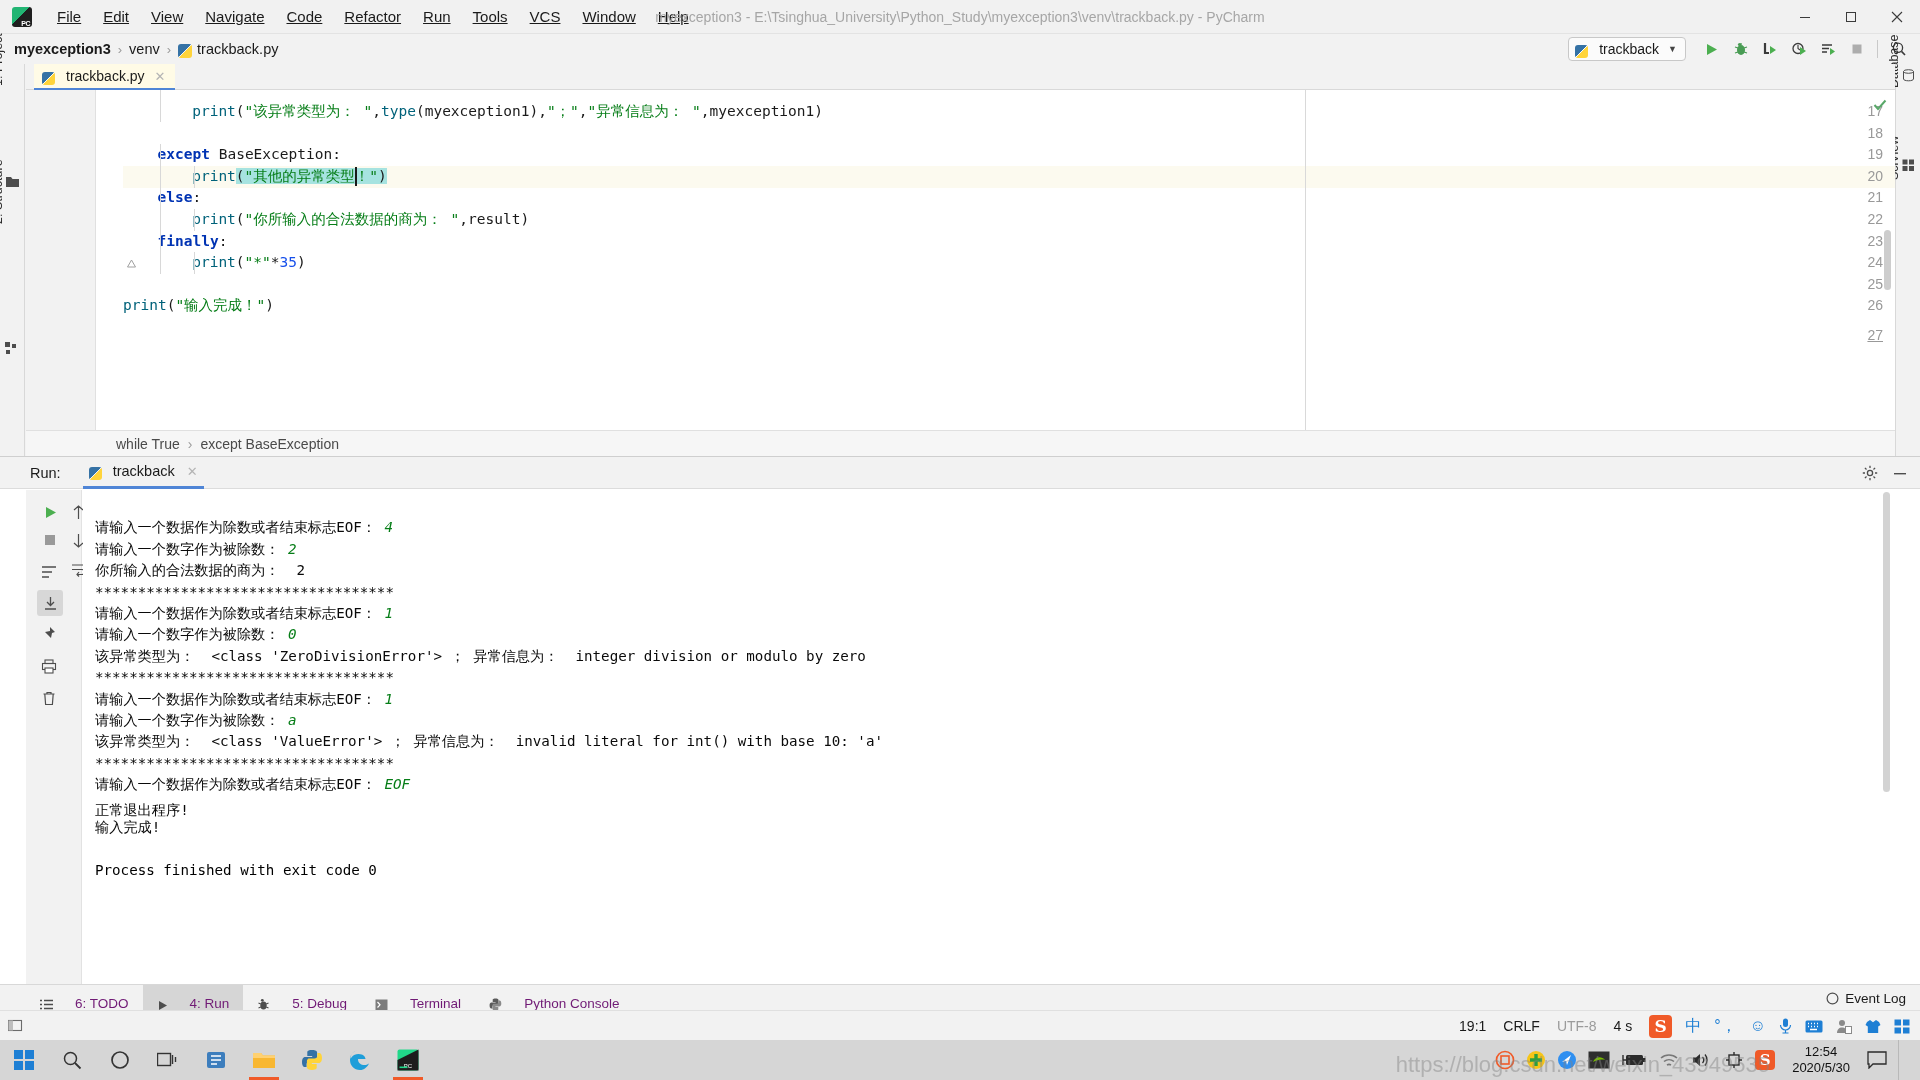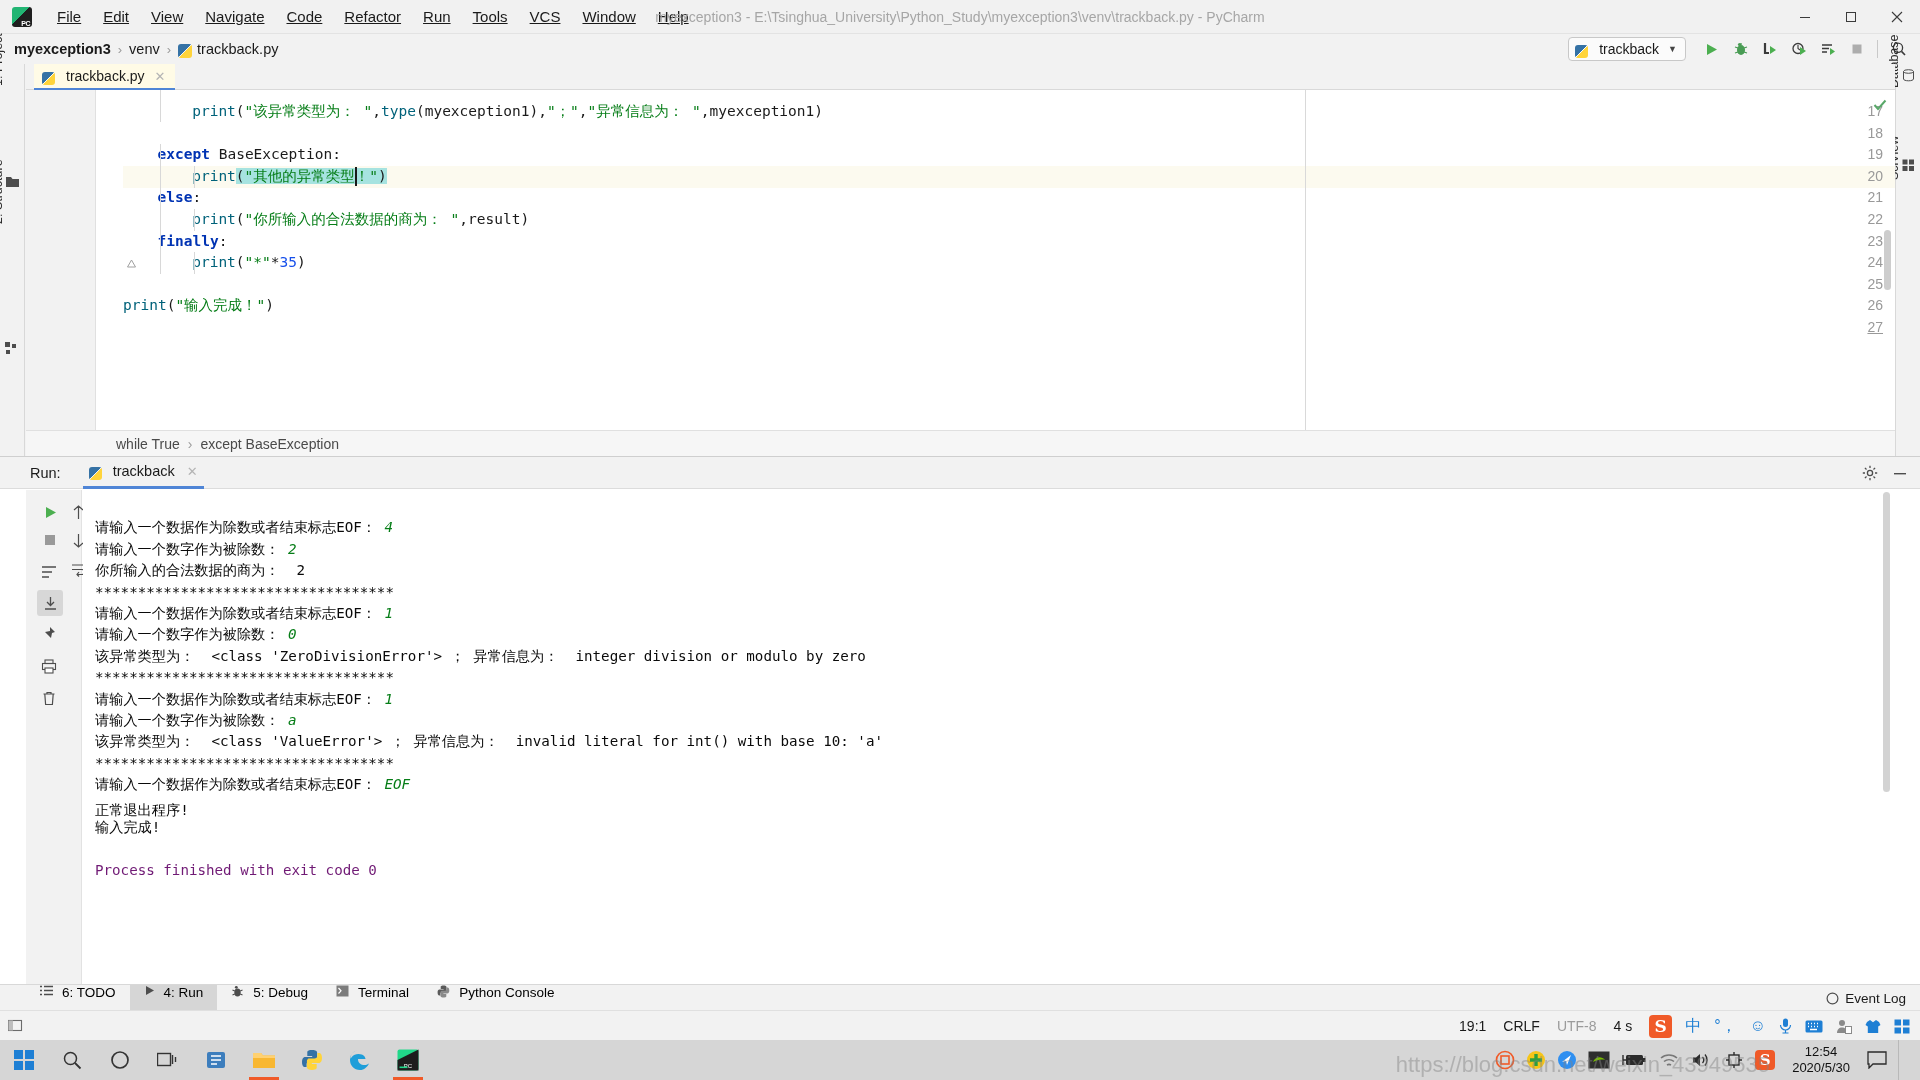--- a/index.html
+++ b/index.html
@@ -212,35 +212,35 @@
     background: #ffffff; overflow: hidden;
     font-family: "DejaVu Sans Mono", monospace; font-size: 14.2px;
   }
   .cline {
     position: absolute; left: 12px; white-space: pre; height: 21.4px;
     line-height: 21.4px; color: #0a0a0a;
   }
   .c-cmd { color: #1a1aa6; }
   .c-in { color: #067d17; font-style: italic; }
   .c-ok { color: #0a0a0a; }
-  .c-fin { color: #701a75; }
+  .c-fin { color: #000000; }
   .console-scroll {
     position: absolute; right: 3px; top: 2px; width: 7px; height: 300px;
     background: #d3d3d3; border-radius: 4px;
   }
 
   
   .botbar {
     position: absolute; left: 0; top: 984px; width: 1920px; height: 26px;
     background: #f2f2f2; border-top: 1px solid #d8d8d8;
     display: flex; align-items: center;
   }
   .bot-btn {
-    display: flex; align-items: flex-start; gap: 9px; height: 26px;
-    padding: 0 14px; font-size: 13.5px; color: #000000;
+    display: flex; align-items: flex-end; gap: 22px; height: 26px;
+    padding: 0 14px; font-size: 13.5px; color: #701a75;
   }
   .bot-btn.active { background: #d6d6d6; }
   .bot-right {
     position: absolute; right: 14px; top: 0; height: 26px;
     display: flex; align-items: center; gap: 6px; font-size: 13.5px; color: #1a1a1a;
   }
 
   
   .statusbar {
     position: absolute; left: 0; top: 1010px; width: 1920px; height: 30px;
@@ -457,21 +457,21 @@
         <div class="ln" style="top: 11px;">17</div>
         <div class="ln" style="top: 32.6px;">18</div>
         <div class="ln" style="top: 54.2px;">19</div>
         <div class="ln" style="top: 75.8px;">20</div>
         <div class="ln" style="top: 97.4px;">21</div>
         <div class="ln" style="top: 119px;">22</div>
         <div class="ln" style="top: 140.6px;">23</div>
         <div class="ln" style="top: 162.2px; text-align: center;">24</div>
         <div class="ln" style="top: 183.8px;">25</div>
         <div class="ln" style="top: 205.4px;">26</div>
-        <div class="ln" style="top: 227px; text-decoration: underline;">27</div>
+        <div class="ln" style="top: 235px; text-decoration: underline;">27</div>
       </div>
     <div class="code-area" id="code-area">
         <div class="cl" style="top: 11px; padding-left: 69.2px;"><span class="fn">print</span><span class="pl">(</span><span class="str">"该异常类型为： "</span><span class="pl">,</span><span class="fn">type</span><span class="pl">(myexception1),</span><span class="str">"；"</span><span class="pl">,</span><span class="str">"异常信息为： "</span><span class="pl">,myexception1)</span></div>
         <div class="cl" style="top: 32.6px; padding-left: 0px;"></div>
         <div class="cl" style="top: 54.2px; padding-left: 34.6px;"><span class="kw">except </span><span class="pl">BaseException:</span></div>
         <div class="cl" style="top: 75.8px; padding-left: 69.2px;"><span class="fn">print</span><span class="pl sel">(</span><span class="str sel">"其他的异常类型！"</span><span class="pl sel">)</span></div>
         <div class="cl" style="top: 97.4px; padding-left: 34.6px;"><span class="kw">else</span><span class="pl">:</span></div>
         <div class="cl" style="top: 119px; padding-left: 69.2px;"><span class="fn">print</span><span class="pl">(</span><span class="str">"你所输入的合法数据的商为： "</span><span class="pl">,result)</span></div>
         <div class="cl" style="top: 140.6px; padding-left: 34.6px;"><span class="kw">finally</span><span class="pl">:</span></div>
         <div class="cl" style="top: 162.2px; padding-left: 69.2px;"><span class="fn">print</span><span class="pl">(</span><span class="str">"*"</span><span class="pl">*</span><span class="num">35</span><span class="pl">)</span></div>

